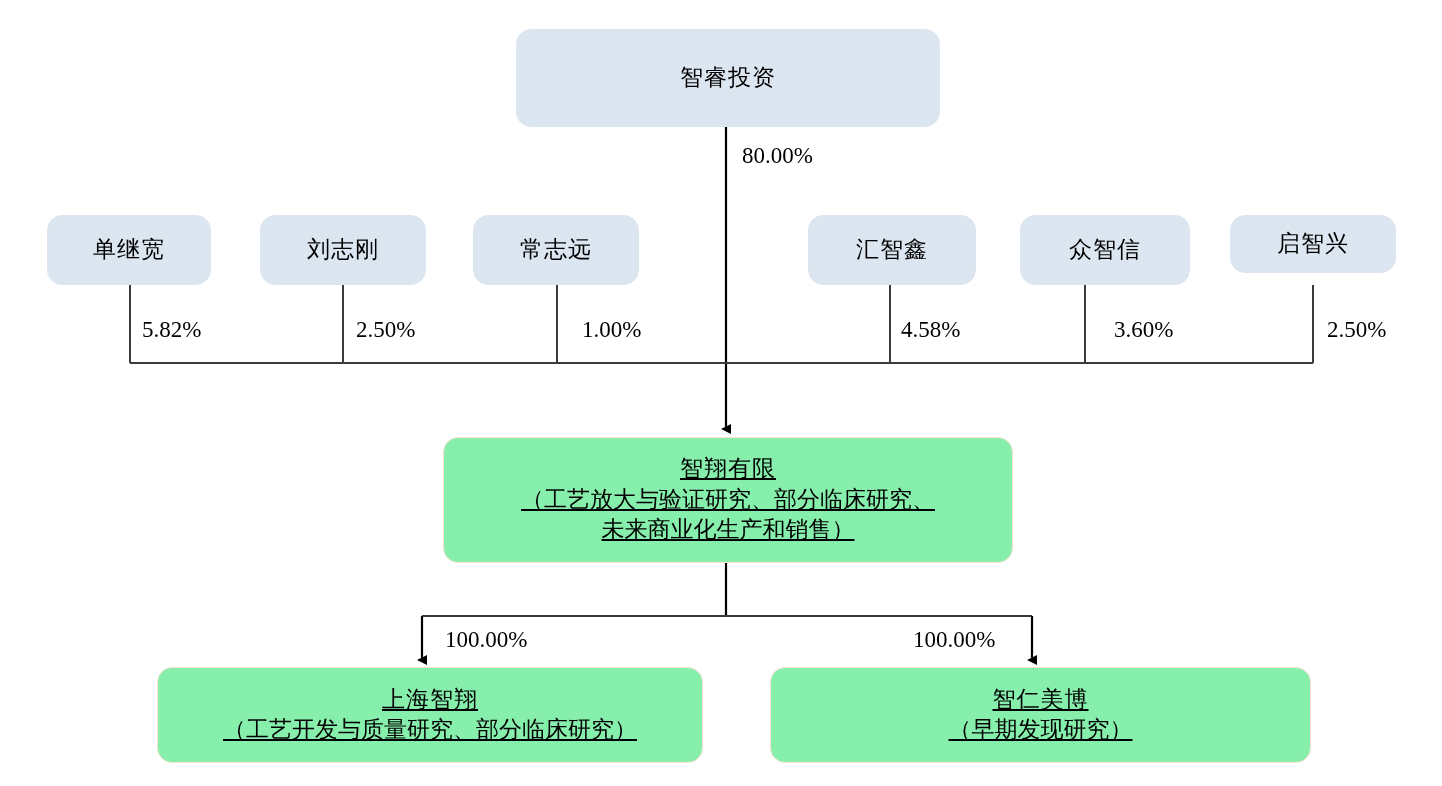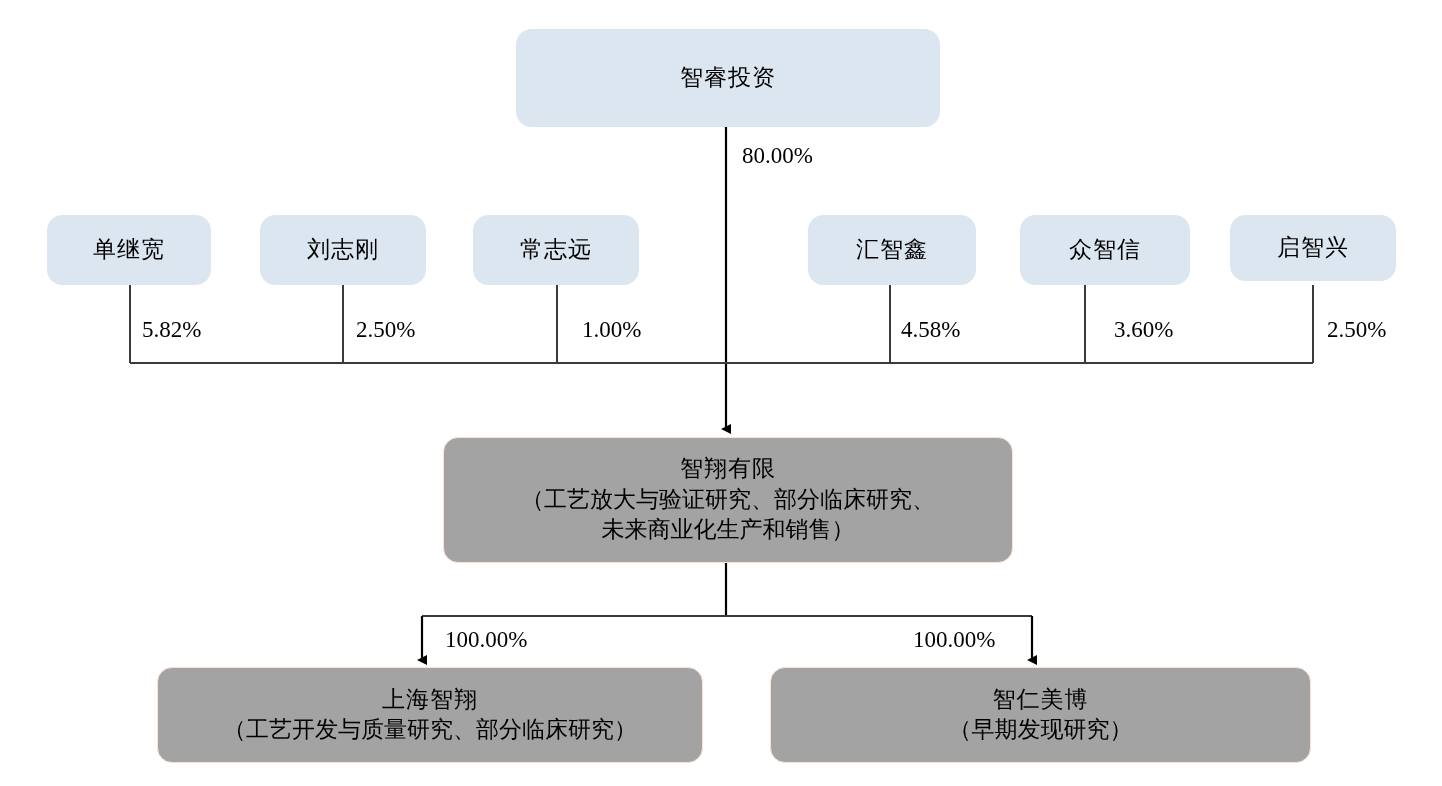--- a/index.html
+++ b/index.html
@@ -36,22 +36,23 @@
     justify-content: center;
     text-align: center;
     border-radius: 15px;
     line-height: 1.32;
   }
   .node.blue {
     background: #dce6f1;
     border: 1px solid #dce6f1;
   }
   .node.amber {
-    background: #a3a3a3;
+    background: #86efac;
     border: 1px solid #fbe2d5;
+    text-decoration: underline;
   }
   .node .title {
     font-size: 23px;
     letter-spacing: 1px;
     white-space: nowrap;
   }
   .node .desc {
     font-size: 23px;
     letter-spacing: 0px;
     white-space: nowrap;
@@ -61,21 +62,21 @@
     font-size: 23px;
     white-space: nowrap;
     letter-spacing: 0px;
   }
   #node-top      { left: 516px;  top: 29px;  width: 424px; height: 98px; }
   #node-sh-0     { left: 47px;   top: 215px; width: 164px; height: 70px; }
   #node-sh-1     { left: 260px;  top: 215px; width: 166px; height: 70px; }
   #node-sh-2     { left: 473px;  top: 215px; width: 166px; height: 70px; }
   #node-sh-3     { left: 808px;  top: 215px; width: 168px; height: 70px; }
   #node-sh-4     { left: 1020px; top: 215px; width: 170px; height: 70px; }
-  #node-sh-5     { left: 1230px; top: 215px; width: 166px; height: 66px; }
+  #node-sh-5     { left: 1230px; top: 215px; width: 166px; height: 58px; }
   #node-main     { left: 443px;  top: 437px; width: 570px; height: 126px; }
   #node-sub-0    { left: 157px;  top: 667px; width: 546px; height: 96px; }
   #node-sub-1    { left: 770px;  top: 667px; width: 541px; height: 96px; }
   #pct-top       { left: 742px;  top: 143px; }
   #pct-sh-0      { left: 142px;  top: 317px; }
   #pct-sh-1      { left: 356px;  top: 317px; }
   #pct-sh-2      { left: 570px;  top: 317px; margin-left: 12px; }
   #pct-sh-3      { left: 901px;  top: 317px; }
   #pct-sh-4      { left: 1114px; top: 317px; }
   #pct-sh-5      { left: 1327px; top: 317px; }

